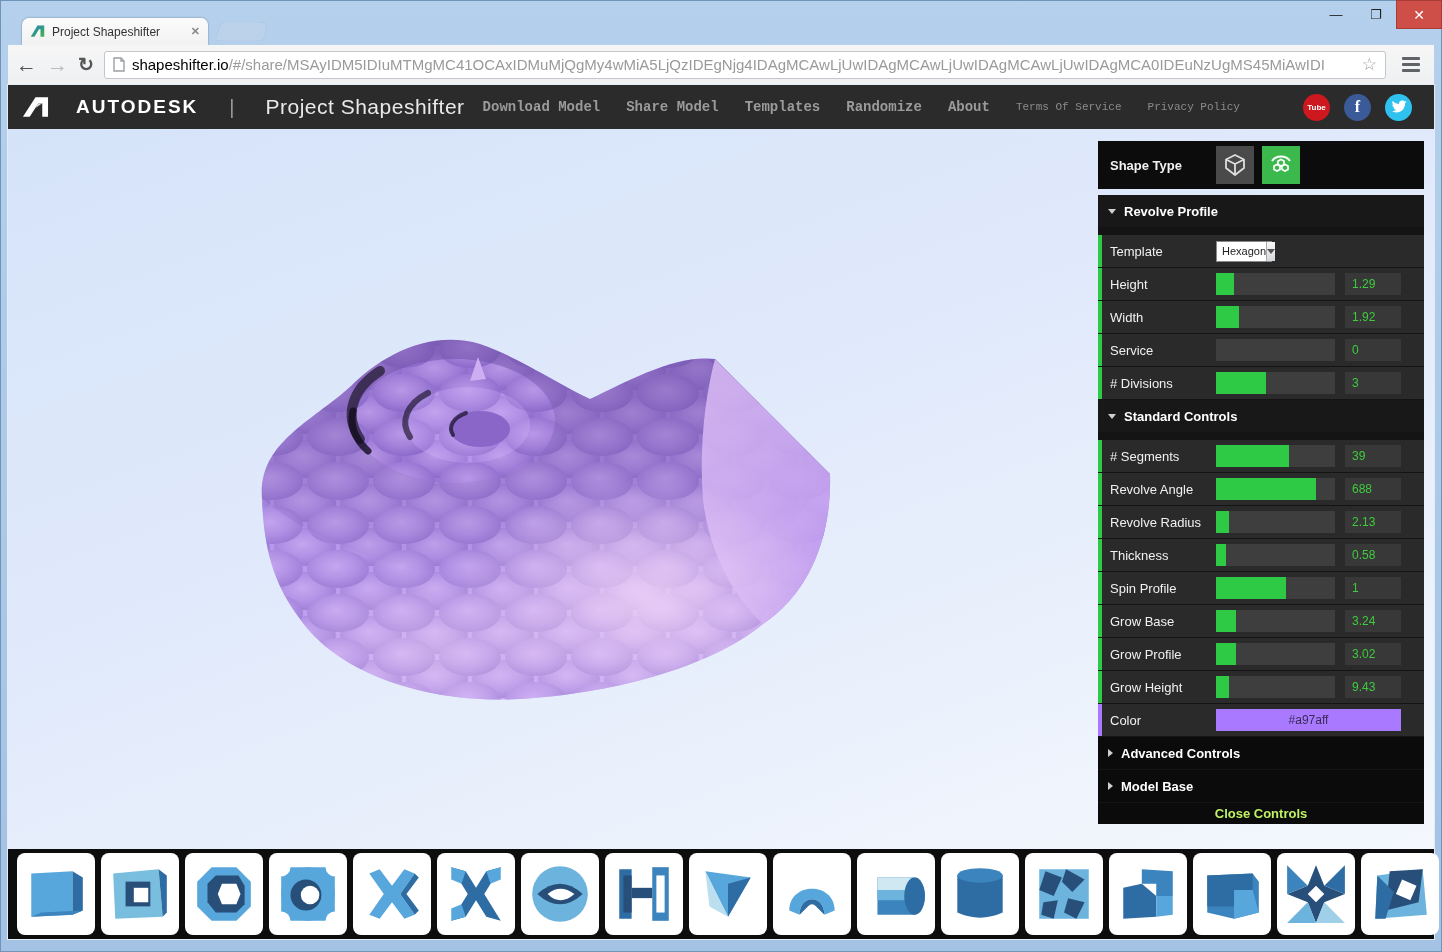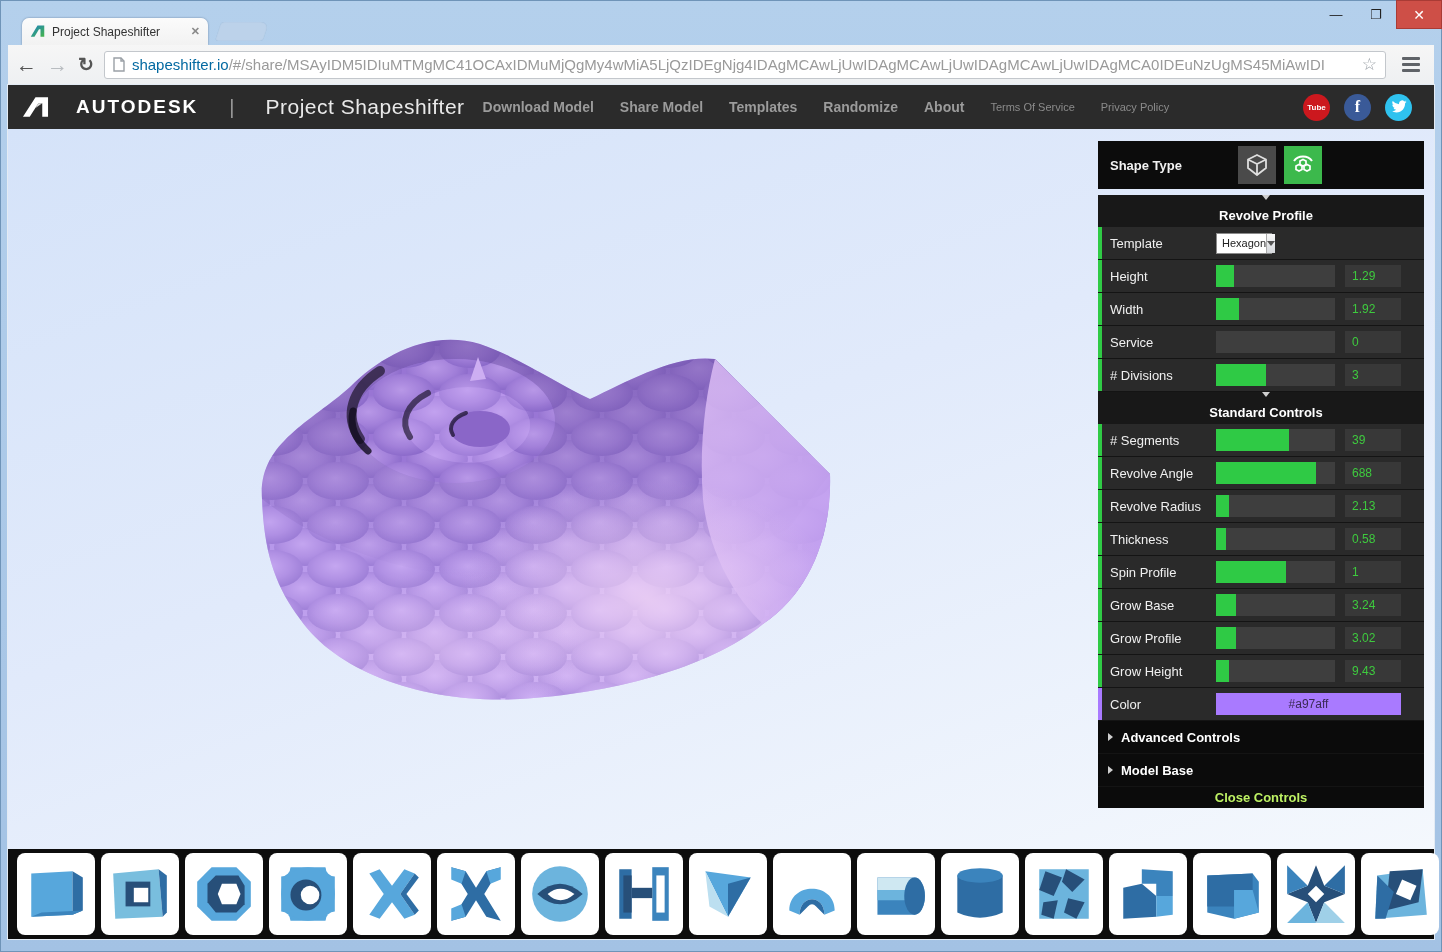--- a/index.html
+++ b/index.html
@@ -21,53 +21,53 @@
   .newtab{position:absolute;left:218px;top:22px;width:48px;height:19px;background:#bcd2ea;border-radius:3px 8px 3px 3px;transform:skewX(-18deg);box-shadow:inset 0 0 1px #8fb0d2;}
 
   
   .toolbar{position:absolute;left:8px;right:8px;top:45px;height:40px;background:linear-gradient(#f6f6f6,#eef0f2);border-bottom:1px solid #b5b5b5;display:flex;align-items:center;padding:0 8px;gap:10px;}
   .navarrow{font-size:21px;color:#555;line-height:1;}
   .navarrow.fwd{color:#b8bcc0;}
   .reload{font-size:19px;color:#555;font-weight:bold;}
   .urlbar{flex:1;height:28px;background:#fff;border:1px solid #c3c7cc;border-radius:3px;display:flex;align-items:center;padding:0 8px;gap:7px;min-width:0;}
   .pageicon{flex:0 0 auto;display:flex;}
   .urltext{flex:1;font-size:15px;white-space:nowrap;overflow:hidden;color:#9a9a9a;}
-  .urltext b{color:#0369a1;font-weight:normal;}
+  .urltext b{color:#000000;font-weight:normal;}
   .star{color:#9aa0a6;font-size:17px;flex:0 0 auto;}
   .menuicon{display:flex;flex-direction:column;gap:3px;padding:4px 6px;}
   .menuicon i{display:block;width:18px;height:3px;background:#5f6368;border-radius:1px;}
 
   
   .page{position:absolute;left:8px;right:8px;top:85px;bottom:13px;background:#fff;box-shadow:0 0 0 1px #e3ebf4;}
   .navbar{position:absolute;left:0;right:0;top:0;height:44px;background:var(--navbar_bg);display:flex;align-items:center;padding:0 14px;}
   .brand{display:flex;align-items:center;gap:27px;}
   .brandname{color:#fff;font-size:19px;font-weight:bold;letter-spacing:2px;}
   .branddiv{color:#9a9a9a;font-size:20px;font-weight:300;margin:0 4px;}
   .prodname{color:#e9e9e9;font-size:21px;font-weight:300;letter-spacing:.5px;}
   .navlinks{display:flex;align-items:center;margin-left:18px;gap:26px;}
-  .navlink{color:#9b9b9b;font-size:14px;font-weight:bold;}
+  .navlink{color:#9b9b9b;font-size:14px;font-weight:bold;font-family:Liberation Mono, monospace;}
   .navlink.small{font-size:11px;font-weight:normal;color:#8b8b8b;}
   .social{margin-left:auto;display:flex;align-items:center;gap:14px;padding-right:8px;}
   .soc{width:27px;height:27px;border-radius:50%;display:flex;align-items:center;justify-content:center;color:#fff;}
   .soc.yt{background:#cc181e;font-size:8px;font-weight:bold;}
   .soc.fb{background:#3a5a98;font-size:16px;font-weight:bold;font-family:"Liberation Serif",serif;}
   .soc.tw{background:#2fc2ef;}
 
   .viewport{position:absolute;left:0;right:0;top:44px;bottom:90px;background:linear-gradient(160deg,#d5e3f9 0%,#e1eafb 45%,#f4f8fd 100%);overflow:hidden;}
   .viewport svg.model{position:absolute;left:0;top:0;}
 
   
   .panel{position:absolute;top:12px;right:10px;width:326px;}
   .shapebox{height:48px;background:var(--panel_black);display:flex;align-items:center;margin-bottom:6px;}
-  .shapebox .plabel{padding-left:12px;width:140px;}
+  .shapebox .plabel{padding-left:12px;width:118px;}
   .plabel{color:#f2f2f2;font-size:13px;font-weight:bold;}
   .stbtn{width:38px;height:38px;margin-right:8px;display:flex;align-items:center;justify-content:center;background:#4a4a4a;}
   .stbtn.active{background:#3cb94c;}
   .stack{background:#141414;}
-  .phead{height:32px;background:#181818;display:flex;align-items:center;gap:8px;padding-left:10px;margin-bottom:0;flex-direction:column;}
+  .phead{height:32px;background:#181818;display:flex;align-items:center;gap:8px;padding-left:10px;margin-bottom:8px;}
   .phead .ptitle{color:#fff;font-size:13px;font-weight:bold;}
   .caret{width:0;height:0;border-left:4px solid transparent;border-right:4px solid transparent;border-top:5px solid #cfcfcf;}
   .caret.right{border:none;border-top:4px solid transparent;border-bottom:4px solid transparent;border-left:5px solid #cfcfcf;}
   .srow{position:relative;height:32px;background:var(--panel_row);margin-bottom:1px;display:flex;align-items:center;}
   .srow .accent{position:absolute;left:0;top:0;bottom:0;width:4px;background:var(--green);}
   .srow .accent.purple{background:var(--purple);}
   .slabel{color:#f0f0f0;font-size:13px;padding-left:12px;width:118px;}
   .strack{position:relative;width:119px;height:22px;background:#3e3e3e;overflow:hidden;}
   .sfill{position:absolute;left:0;top:0;bottom:0;background:var(--green);}
   .sval{margin-left:10px;width:56px;height:22px;background:#383838;color:#3ecb3e;font-size:12px;display:flex;align-items:center;padding-left:7px;}

